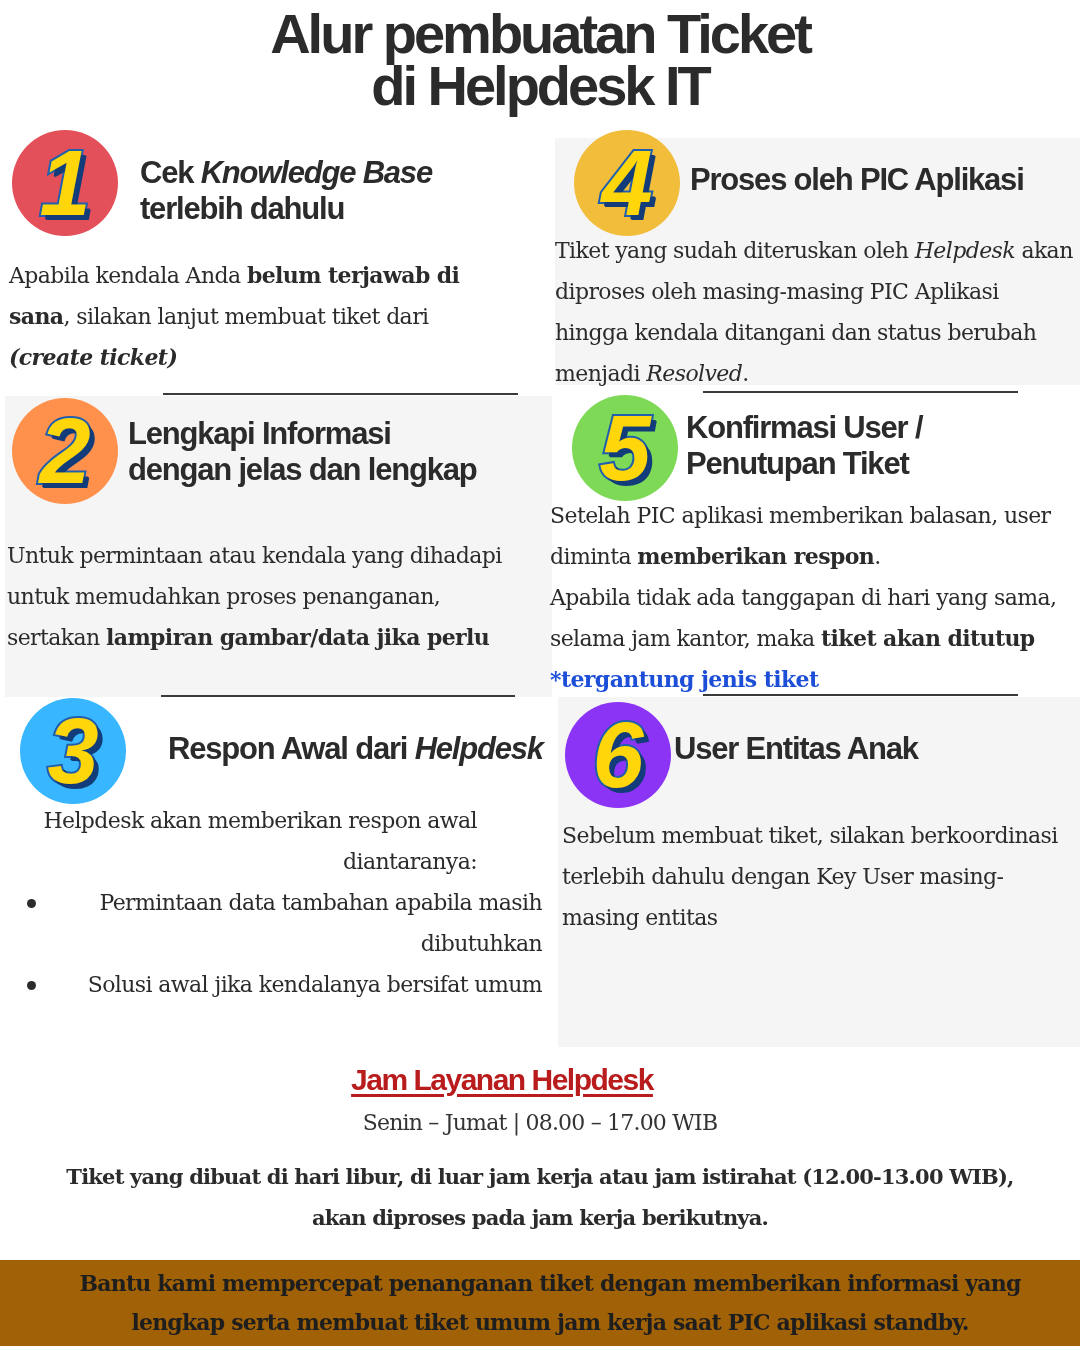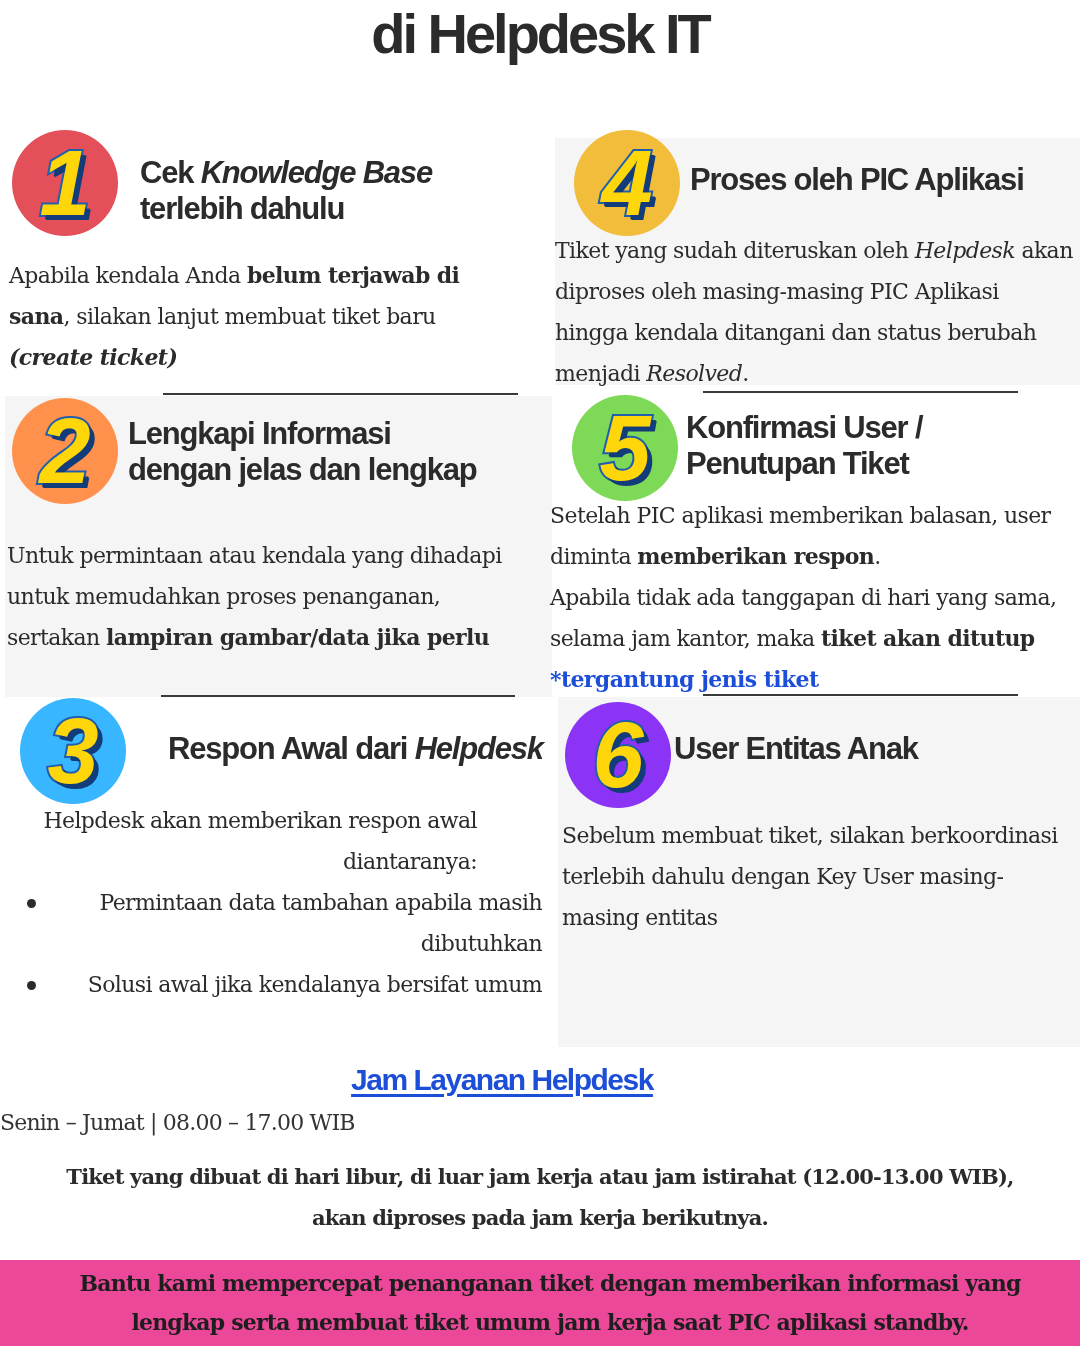--- a/index.html
+++ b/index.html
@@ -45,42 +45,43 @@
   ul.bullets li { position: relative; padding-left: 46px; }
   ul.bullets li::before {
     content: ""; position: absolute; left: 20px; top: 17px; width: 9px; height: 9px;
     border-radius: 50%; background: #2b2b2b;
   }
 
   .hours-title {
     position: absolute; left: 0; top: 1063px; width: 1004px; text-align: center;
     font-family: "Liberation Sans", sans-serif; font-weight: 700; font-size: 30px;
     letter-spacing: -1.5px; text-decoration: underline; text-underline-offset: 4px;
-    color: #1d4ed8;
+    color: #b91c1c;
   }
   .hours-line {
-    position: absolute; left: 0; top: 1110px; width: 1080px; text-align: left;
+    position: absolute; left: 0; top: 1110px; width: 1080px; text-align: center;
     font-family: "DejaVu Serif", serif; font-size: 22px; color: #333; letter-spacing: -0.8px;
   }
   .hours-note {
     position: absolute; left: 0; top: 1148px; width: 1080px; text-align: center;
     font-family: "DejaVu Serif", serif; font-weight: 700; font-size: 21px;
     line-height: 41px; color: #2b2b2b; letter-spacing: -0.8px; margin-top: 8px;
   }
   .banner {
     position: absolute; left: 0; top: 1260px; width: 1080px; height: 86px;
-    background: #ec4899; text-align: center; padding-top: 4px;
+    background: #a16207; text-align: center; padding-top: 4px;
     font-family: "DejaVu Serif", serif; font-weight: 700; font-size: 22px;
     line-height: 39px; color: #1e1e1e; letter-spacing: -0.8px; padding-left: 20px;
   }
 </style>
 </head>
 <body>
 
 <div class="title">
+  <div>Alur pembuatan Ticket</div>
   <div>di Helpdesk IT</div>
 </div>
 
 <div class="panel" style="left:555px; top:138px; width:525px; height:247px;"></div>
 <div class="panel" style="left:5px; top:396px; width:547px; height:301px;"></div>
 <div class="panel" style="left:540px; top:396px; width:12px; height:301px;"></div>
 <div class="panel" style="left:558px; top:697px; width:522px; height:350px;"></div>
 
 <div class="divider" style="left:163px; top:393px; width:355px;"></div>
 <div class="divider" style="left:703px; top:391px; width:315px;"></div>
@@ -88,21 +89,21 @@
 <div class="divider" style="left:703px; top:694px; width:315px;"></div>
 
 <div class="badge" style="left:12px; top:130px; background:#e4505a;">
   <span class="num">1</span>
 </div>
 <div class="heading" style="left:128px; top:155px;margin-left:12px;">
   <span>Cek </span><i>Knowledge Base</i><br>
   <span>terlebih dahulu</span>
 </div>
 <div class="body" style="left:9px; top:255px; width:510px;">
-  <span>Apabila kendala Anda </span><b>belum terjawab di sana</b><span>, silakan lanjut membuat tiket baru</span><br>
+  <span>Apabila kendala Anda </span><b>belum terjawab di sana</b><span>, silakan lanjut membuat tiket dari</span><br>
   <b><i>(create ticket)</i></b>
 </div>
 
 <div class="badge" style="left:12px; top:398px; background:#ff914d;">
   <span class="num">2</span>
 </div>
 <div class="heading" style="left:128px; top:416px;">
   <span>Lengkapi Informasi</span><br>
   <span>dengan jelas dan lengkap</span>
 </div>

